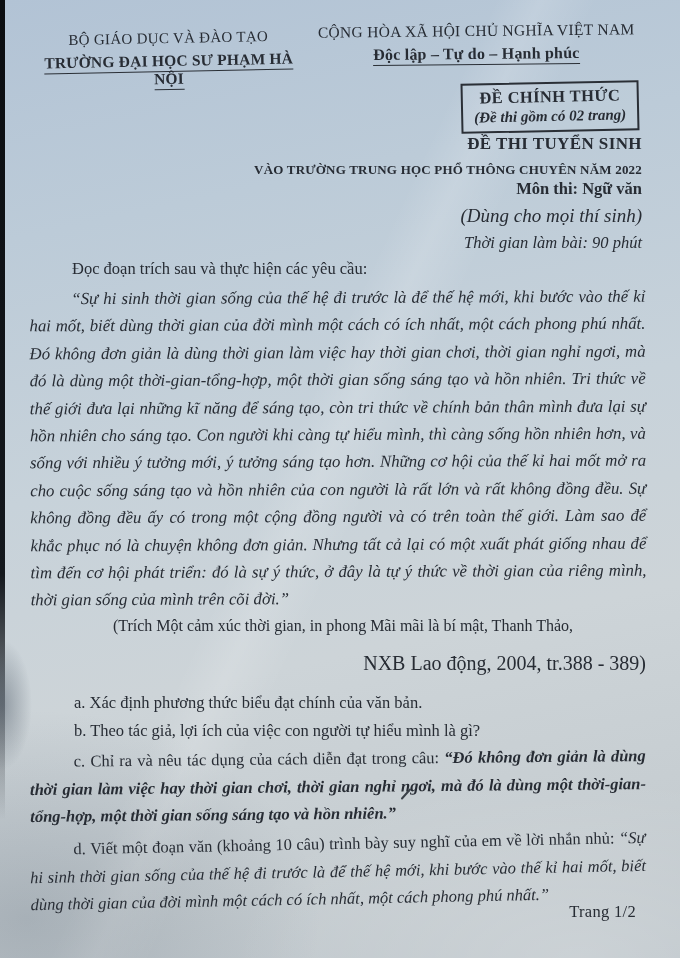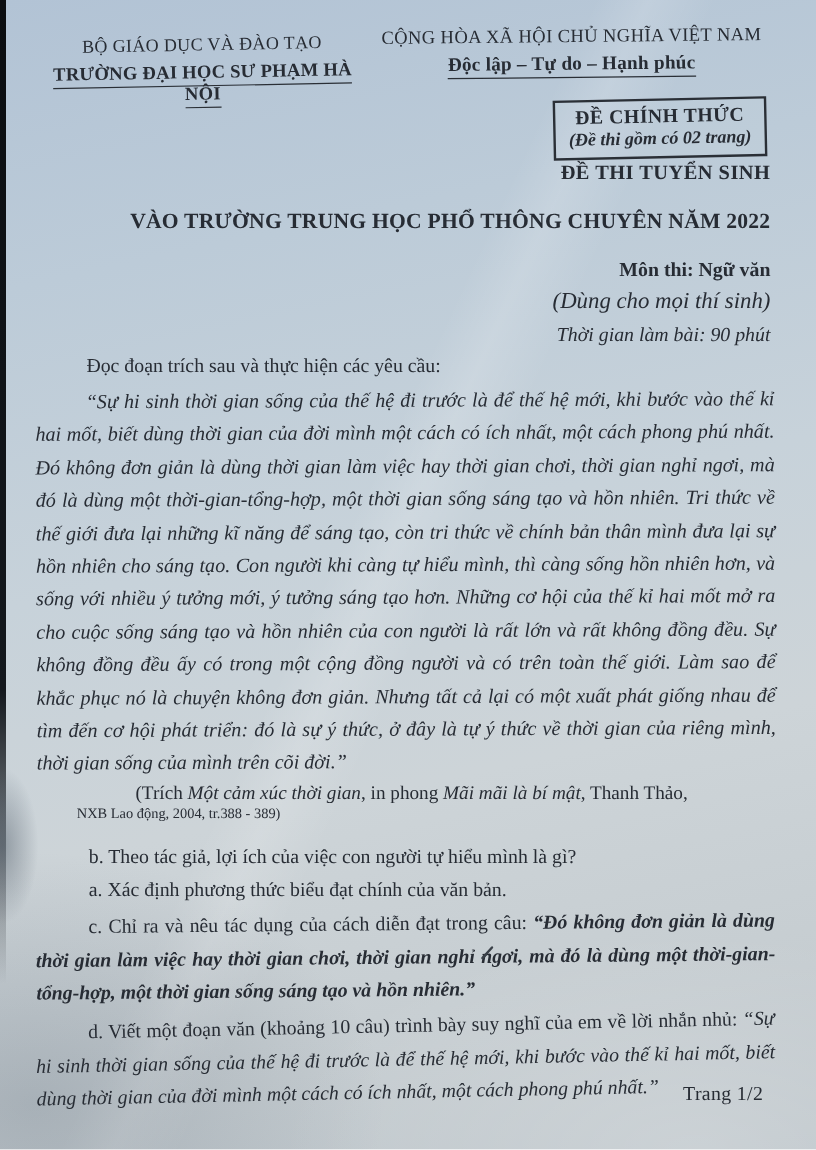--- a/index.html
+++ b/index.html
@@ -45,39 +45,39 @@
     border: 2px solid #2a2f36; text-align: center;
     padding: 3px 4px 5px 4px; transform: rotate(-1.2deg);
     background: rgba(255,255,255,0.04);
   }
   .stamp-title { font-weight: bold; font-size: 16.5px; letter-spacing: 0.4px; }
   .stamp-note  { font-weight: bold; font-style: italic; font-size: 15px; margin-top: 1px; }
 
   
   .titles { margin-top: 46px; text-align: right; width: 612px; }
   .t1 { font-weight: bold; font-size: 17px; letter-spacing: 0.4px; }
-  .t2 { font-weight: bold; font-size: 18px; margin-top: 20px; letter-spacing: 0.2px; }
-  .t3 { font-weight: bold; font-size: 16.5px; margin-top: 20px; }
+  .t2 { font-weight: bold; font-size: 13px; margin-top: 8px; letter-spacing: 0.2px; }
+  .t3 { font-weight: bold; font-size: 16.5px; margin-top: 1px; }
   .t4 { font-style: italic; font-size: 19px; margin-top: 6px; }
   .t5 { font-style: italic; font-size: 16.5px; margin-top: 6px; }
 
   
   .q-heading { margin-top: 15px; font-size: 16.5px; }
   .q-heading .qnum { font-weight: bold; }
   .instruction { margin-top: 6px; text-indent: 42px; font-size: 16.5px; }
 
   .passage {
     margin-top: 5px; font-style: italic; font-size: 16.8px;
     line-height: 27.4px; text-align: justify; text-indent: 42px;
     transform: rotate(-0.25deg);
   }
 
   .cite1 { margin-top: 4px; text-align: center; font-size: 16px; padding-left: 10px; }
-  .cite2 { margin-top: 0; text-align: left; font-size: 12px; padding-left: 34px; }
-  .it { font-style: italic; }
+  .cite2 { margin-top: 17px; text-align: right; font-size: 20px; padding-left: 34px; }
+  .it { }
 
   
   .items { margin-top: 14px; font-size: 16.5px; }
   .item { text-indent: 44px; line-height: 27.6px; }
   .item + .item { margin-top: 0.5px; }
   .item.wrap { text-align: justify; }
   .quote-bold { font-style: italic; font-weight: bold; }
   .quote-it   { font-style: italic; }
   .tilt-c { transform: rotate(-0.55deg); }
   .tilt-d { transform: rotate(-1.15deg); margin-top: 2px !important; }
@@ -127,22 +127,22 @@
 
 
     <p class="instruction">Đọc đoạn trích sau và thực hiện các yêu cầu:</p>
 
     <p class="passage">“Sự hi sinh thời gian sống của thế hệ đi trước là để thế hệ mới, khi bước vào thế kỉ hai mốt, biết dùng thời gian của đời mình một cách có ích nhất, một cách phong phú nhất. Đó không đơn giản là dùng thời gian làm việc hay thời gian chơi, thời gian nghỉ ngơi, mà đó là dùng một thời-gian-tổng-hợp, một thời gian sống sáng tạo và hồn nhiên. Tri thức về thế giới đưa lại những kĩ năng để sáng tạo, còn tri thức về chính bản thân mình đưa lại sự hồn nhiên cho sáng tạo. Con người khi càng tự hiểu mình, thì càng sống hồn nhiên hơn, và sống với nhiều ý tưởng mới, ý tưởng sáng tạo hơn. Những cơ hội của thế kỉ hai mốt mở ra cho cuộc sống sáng tạo và hồn nhiên của con người là rất lớn và rất không đồng đều. Sự không đồng đều ấy có trong một cộng đồng người và có trên toàn thế giới. Làm sao để khắc phục nó là chuyện không đơn giản. Nhưng tất cả lại có một xuất phát giống nhau để tìm đến cơ hội phát triển: đó là sự ý thức, ở đây là tự ý thức về thời gian của riêng mình, thời gian sống của mình trên cõi đời.”</p>
 
     <p class="cite1"><span>(Trích </span><span class="it">Một cảm xúc thời gian</span><span>, in phong </span><span class="it">Mãi mãi là bí mật</span><span>, Thanh Thảo,</span></p>
     <p class="cite2">NXB Lao động, 2004, tr.388 - 389)</p>
 
     <div class="items">
+      <p class="item"><span>a.</span><span> Xác định phương thức biểu đạt chính của văn bản.</span></p>
       <p class="item"><span>b.</span><span> Theo tác giả, lợi ích của việc con người tự hiểu mình là gì?</span></p>
-      <p class="item"><span>a.</span><span> Xác định phương thức biểu đạt chính của văn bản.</span></p>
       <p class="item wrap tilt-c"><span>c.</span><span> Chỉ ra và nêu tác dụng của cách diễn đạt trong câu: </span><span class="quote-bold">“Đó không đơn giản là dùng thời gian làm việc hay thời gian chơi, thời gian nghỉ ngơi, mà đó là dùng một thời-gian-tổng-hợp, một thời gian sống sáng tạo và hồn nhiên.”</span></p>
       <p class="item wrap tilt-d"><span>d.</span><span> Viết một đoạn văn (khoảng 10 câu) trình bày suy nghĩ của em về lời nhắn nhủ: </span><span class="quote-it">“Sự hi sinh thời gian sống của thế hệ đi trước là để thế hệ mới, khi bước vào thế kỉ hai mốt, biết dùng thời gian của đời mình một cách có ích nhất, một cách phong phú nhất.”</span></p>
     </div>
 
   </div>
 
   <div class="tick"></div>
   <div class="footer">Trang 1/2</div>
 </div>
 

